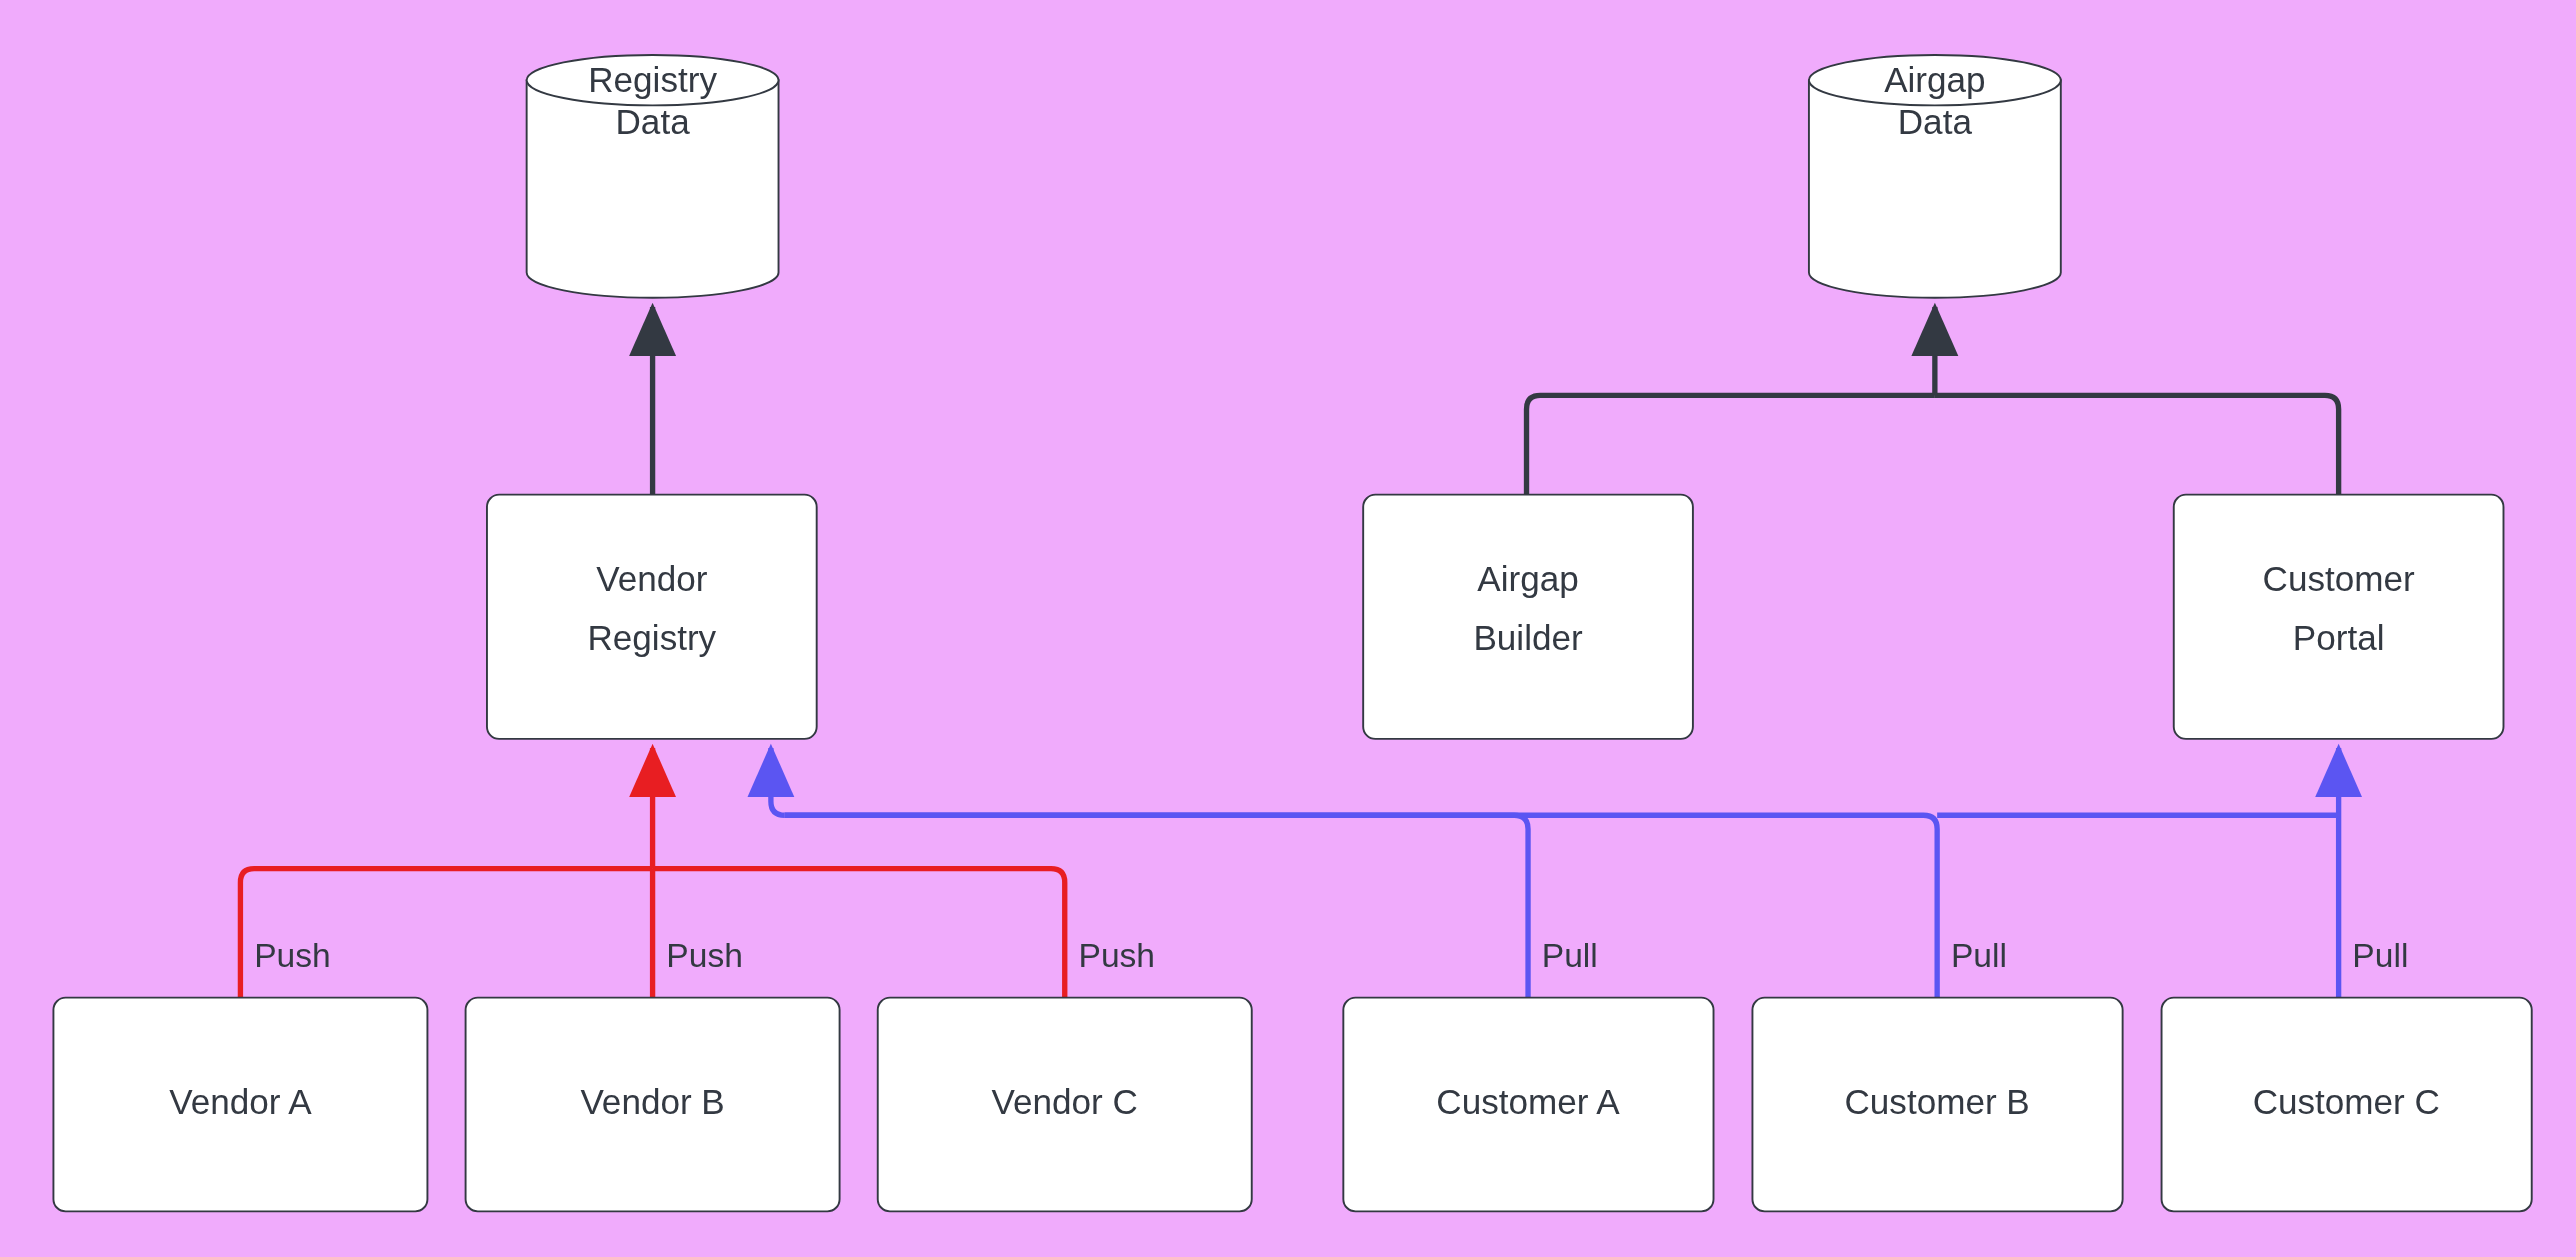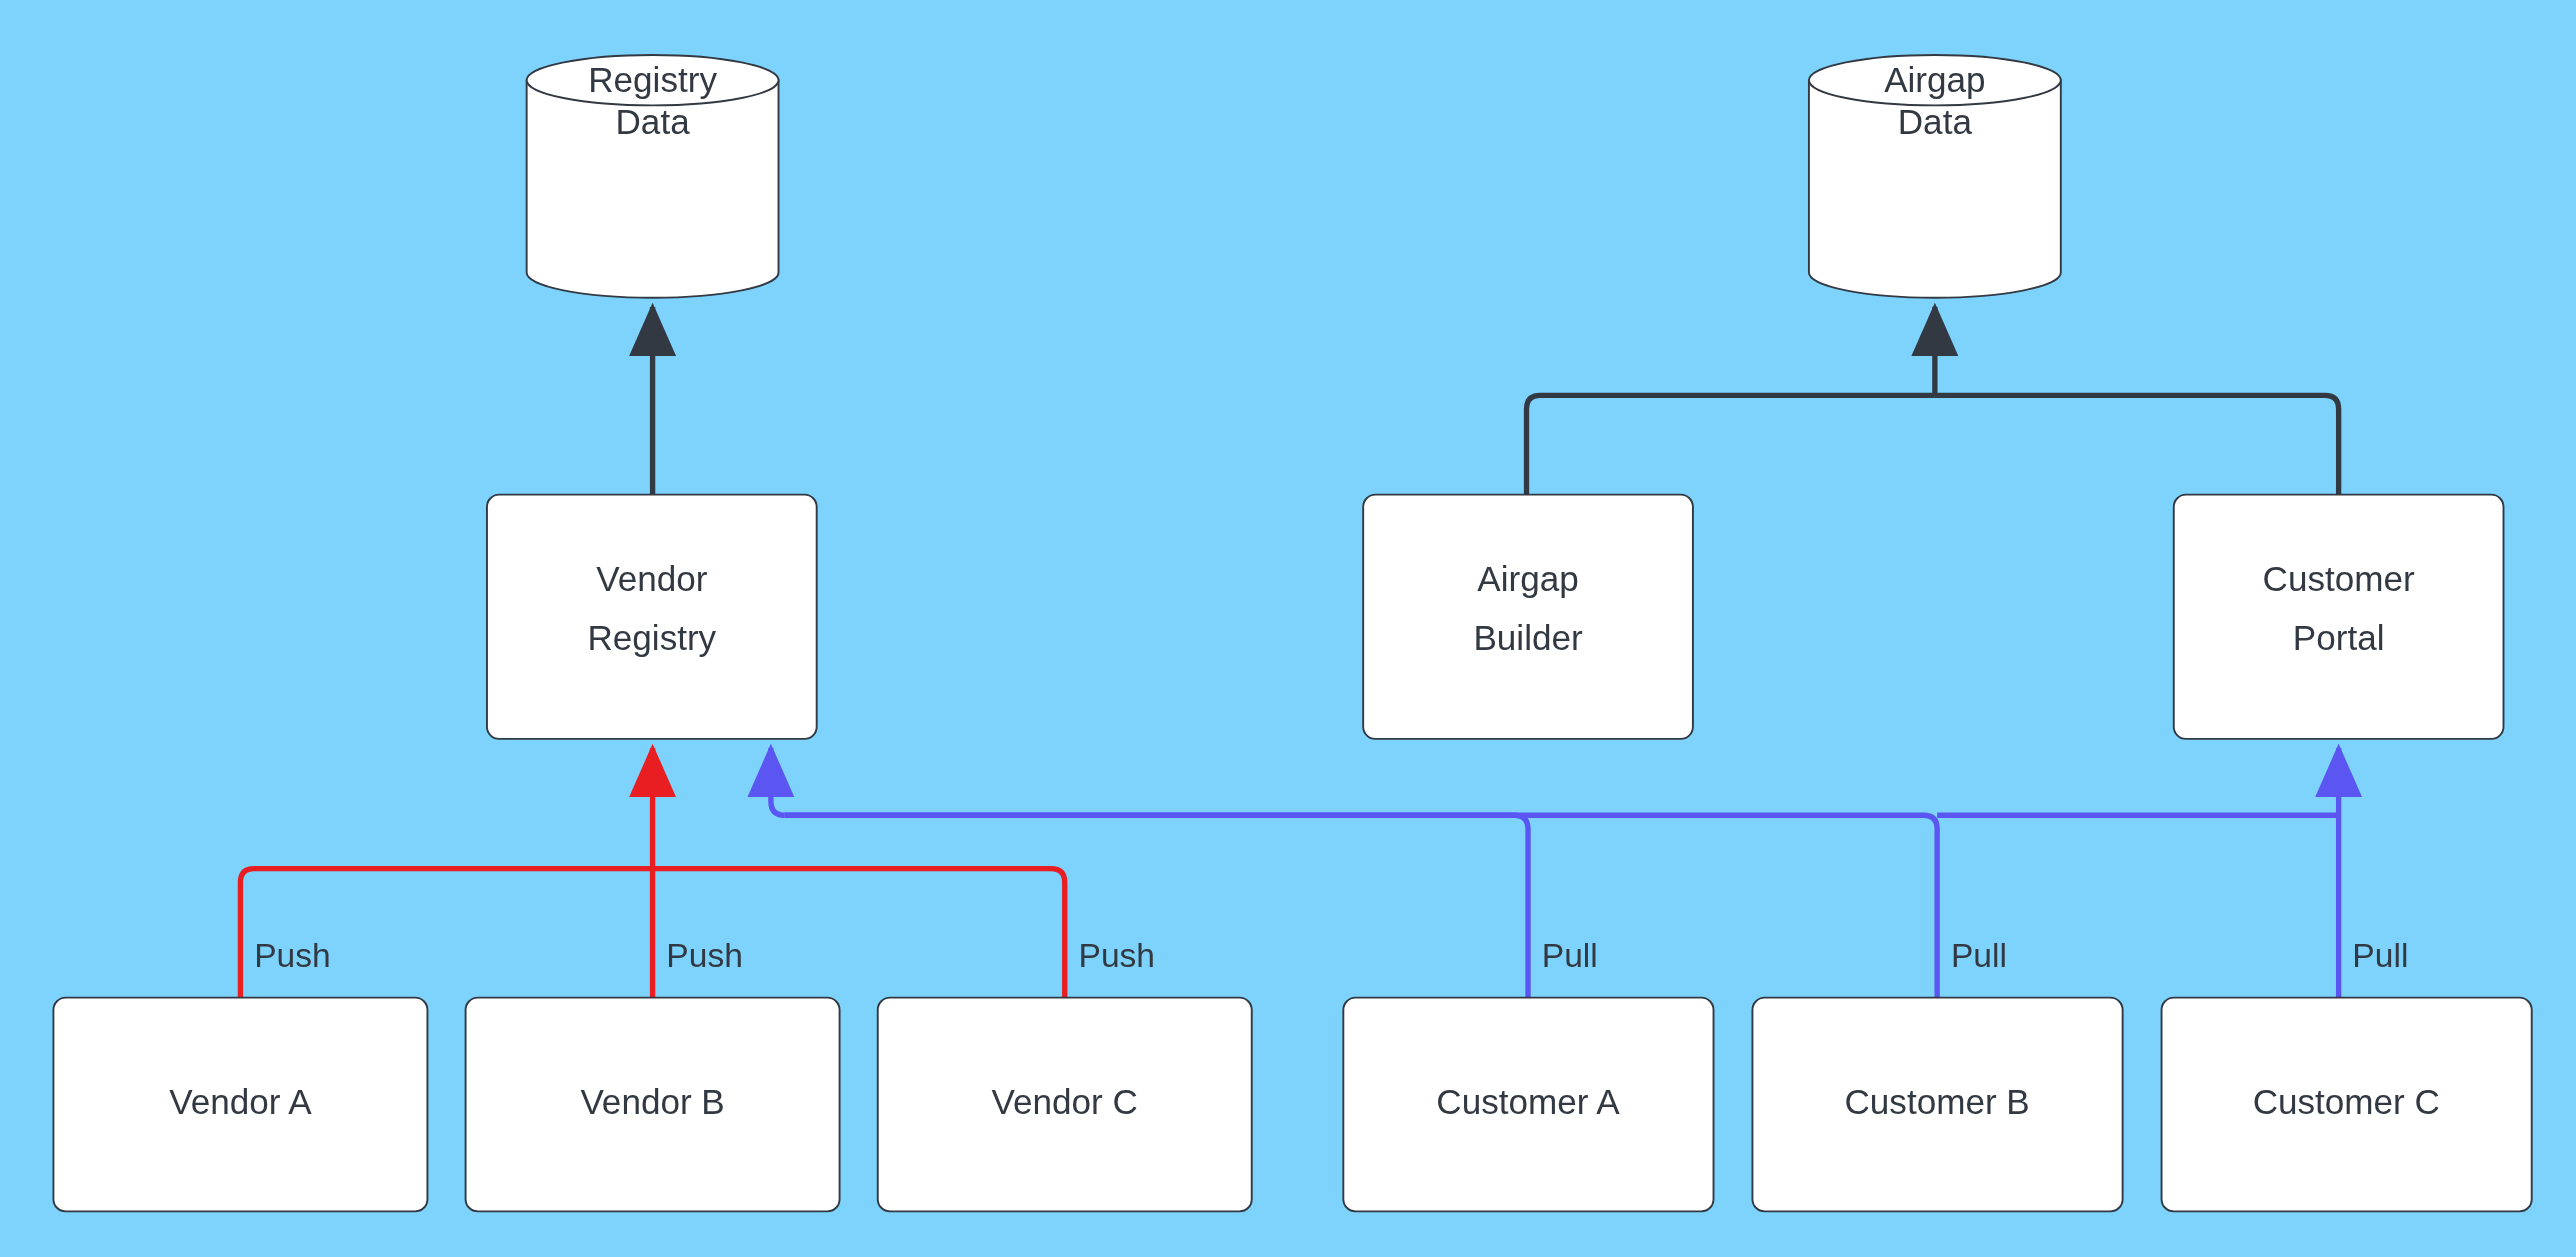--- a/index.html
+++ b/index.html
@@ -11,21 +11,21 @@
   body {
     width: 2576px;
     height: 1258px;
     font-family: "Liberation Sans", "DejaVu Sans", sans-serif;
     overflow: hidden;
   }
   #diagram-root {
     position: relative;
     width: 2576px;
     height: 1258px;
-    background: #7dd3fc;
+    background: #f0abfc;
   }
   #diagram-svg {
     position: absolute;
     left: 0;
     top: 0;
     width: 2576px;
     height: 1258px;
   }
   .node-label {
     font-size: 46px;

